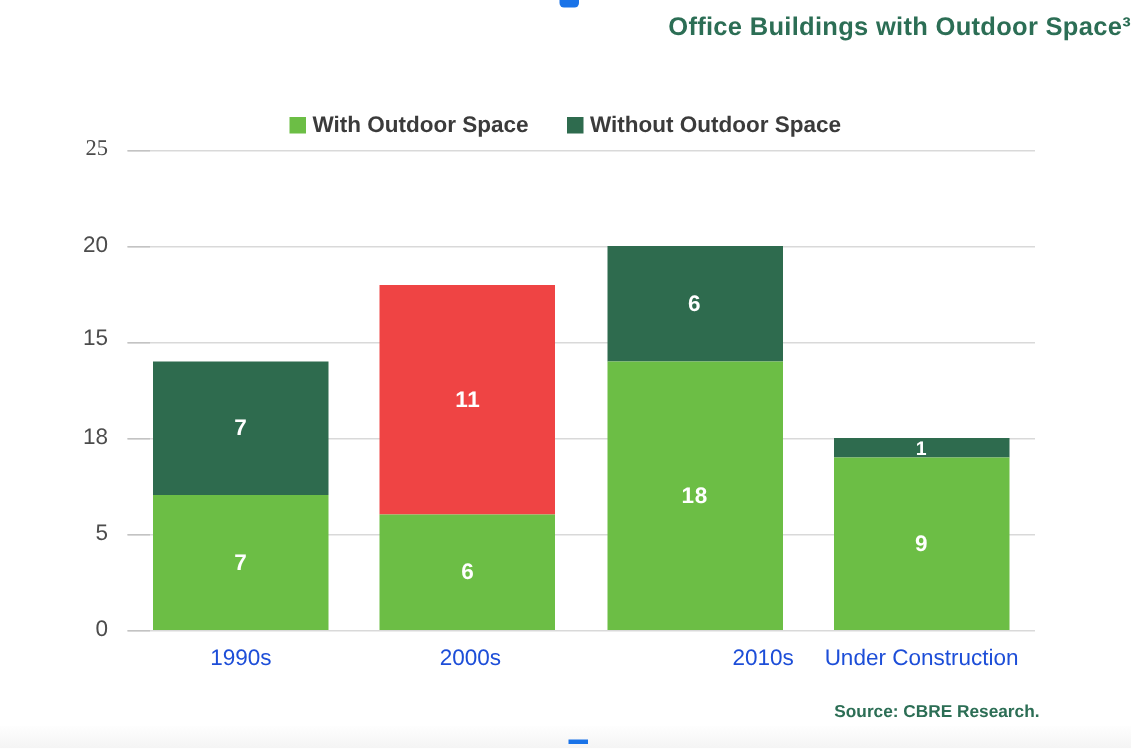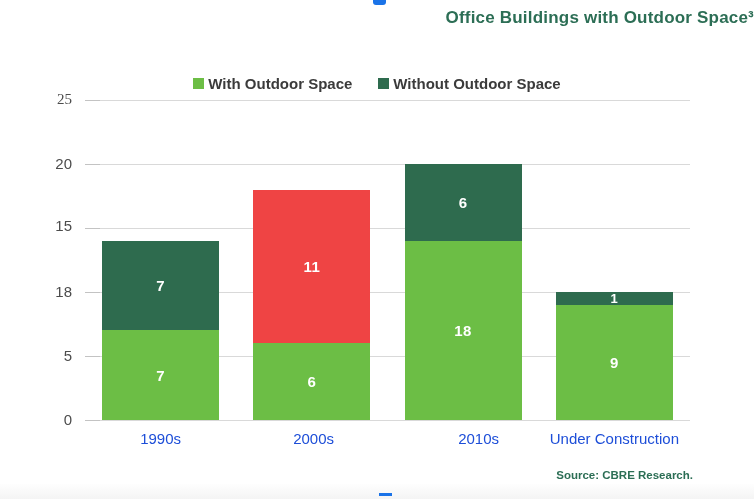--- a/index.html
+++ b/index.html
@@ -119,19 +119,19 @@
     </div>
   <div id="axis-layer">
       <div class="ylabel" style="top: 411px;">0</div>
       <div class="ylabel" style="top: 347px;">5</div>
       <div class="ylabel" style="top: 283px;">18</div>
       <div class="ylabel" style="top: 217px;">15</div>
       <div class="ylabel" style="top: 155px;">20</div>
       <div class="ylabel" style="top: 91px; font-family: Liberation Serif, serif;">25</div>
       <div class="xlabel" style="left: 85px; width: 151.25px;">1990s</div>
       <div class="xlabel" style="left: 238px; width: 151.25px;">2000s</div>
-      <div class="xlabel" style="left: 403px; width: 151.25px;">2010s</div>
+      <div class="xlabel" style="left: 378px; width: 151.25px; text-align: right;">2010s</div>
       <div class="xlabel" style="left: 538.75px; width: 151.25px;">Under Construction</div>
     </div>
   <div class="source">Source: CBRE Research.</div>
   <div class="bottom-strip"></div>
   <div class="sel-handle bottom"></div>
 </div>
 
 </body></html>

